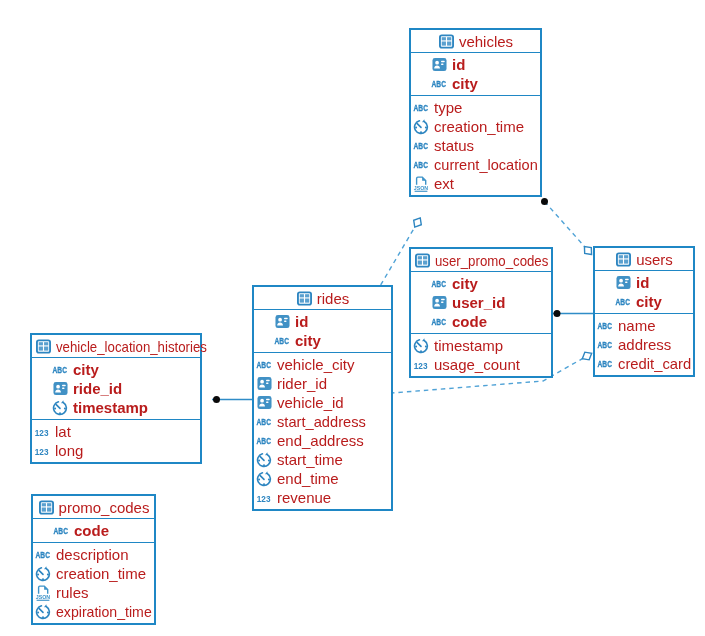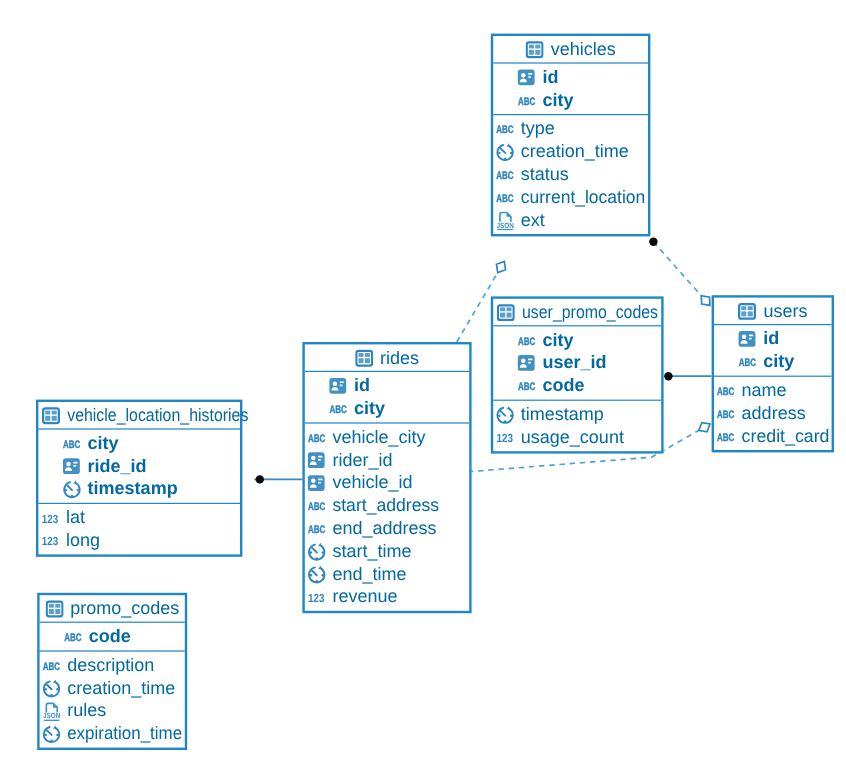--- a/index.html
+++ b/index.html
@@ -20,21 +20,21 @@
     left: 0;
     top: 0;
     z-index: 1;
   }
   .table {
     position: absolute;
     z-index: 2;
     background: #ffffff;
     border: 2px solid #1f87c5;
     box-sizing: border-box;
-    color: #0369a1;
+    color: #b91c1c;
   }
   .thead {
     height: 22px;
     display: flex;
     align-items: center;
     justify-content: center;
     gap: 5px;
     padding: 0 3px;
     border-bottom: 1px solid #1f87c5;
     font-size: 15px;
@@ -58,21 +58,21 @@
   }
   .section.pks .trow {
     font-weight: 700;
     padding-left: 20px;
   }
   .icon-slot {
     width: 16px;
     flex: 0 0 16px;
     display: flex;
     align-items: center;
-    justify-content: flex-start;
+    justify-content: flex-end;
   }
   .label {
     flex: 0 1 auto;
     min-width: 0;
     overflow: visible;
     transform-origin: left center;
   }
 </style>
 </head>
 <body>

